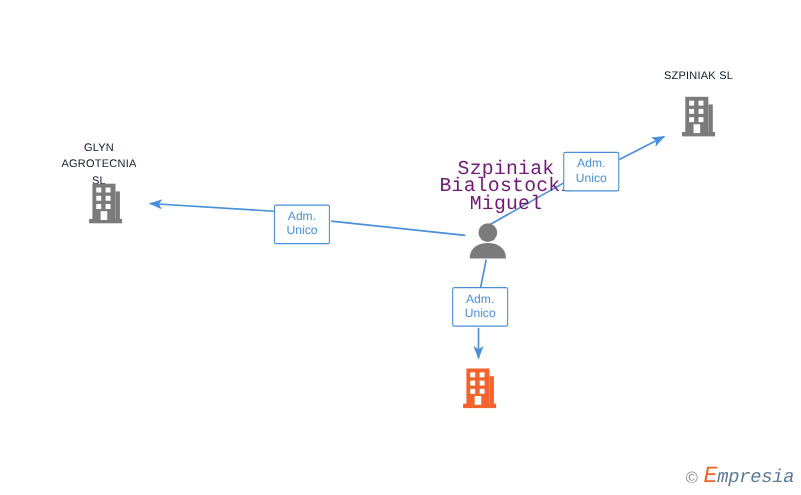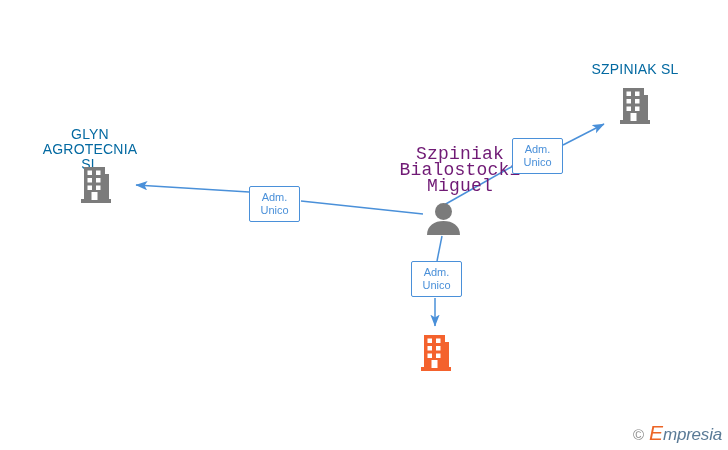--- a/index.html
+++ b/index.html
@@ -21,22 +21,22 @@
     position: absolute;
     left: 0;
     top: 0;
     width: 728px;
     height: 450px;
   }
 
   
   .node-label {
     position: absolute;
-    color: #0369a1;
-    font-size: 14px;
+    color: #0f172a;
+    font-size: 10px;
     line-height: 15px;
     text-align: center;
     letter-spacing: .2px;
     white-space: pre-line;
   }
   .node-label.person-name {
     color: #701a75;
     font-size: 18px;
     line-height: 16px;
     font-family: Liberation Mono, monospace;
@@ -74,21 +74,21 @@
     align-items: center;
     gap: 5px;
     user-select: none;
   }
   #watermark .copy {
     color: #8c8c8c;
     font-size: 15px;
     line-height: 15px;
   }
   #watermark .wm-text {
-    font-family: Liberation Sans, sans-serif;
+    font-family: Liberation Mono, monospace;
     font-style: italic;
     font-size: 17px;
     line-height: 18px;
     color: #5a7a96;
     letter-spacing: -.2px;
   }
   #watermark .wm-text .lead {
     color: #ec6526;
     font-size: 21px;
   }

